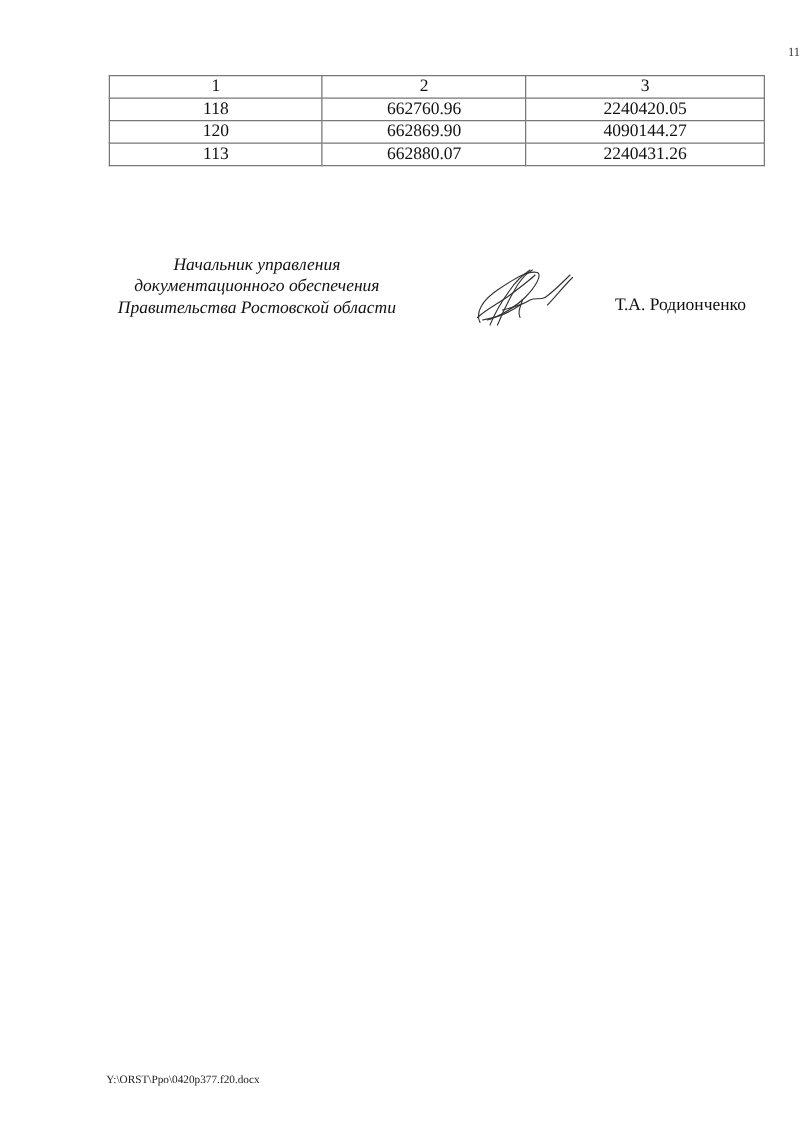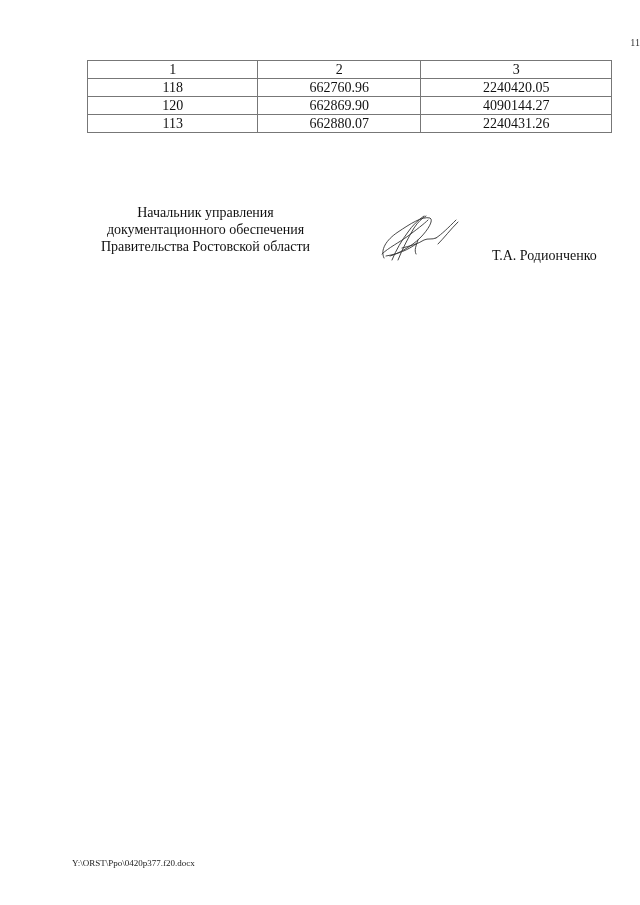--- a/index.html
+++ b/index.html
@@ -43,40 +43,41 @@
     table.coords td.c2 { width: 163px; }
     table.coords td.c3 { width: 191px; }
     .sign-block {
       position: absolute;
       top: 204px;
       left: 88px;
       width: 235px;
       text-align: center;
       font-size: 14px;
       line-height: 17px;
+      font-style: italic;
     }
     .sign-block div { white-space: nowrap; }
     .signature {
       position: absolute;
       top: 210px;
       left: 378px;
       width: 82px;
       height: 52px;
     }
     .signer-name {
       position: absolute;
-      top: 248px;
+      top: 237px;
       left: 492px;
       font-size: 14px;
       white-space: nowrap;
     }
     .footer-path {
       position: absolute;
       top: 858px;
-      left: 72px;
+      left: 85px;
       font-size: 9px;
       color: #222;
       white-space: nowrap;
     }
   </style>
 </head>
 <body>
 
 <div class="page-number">11</div>
 

